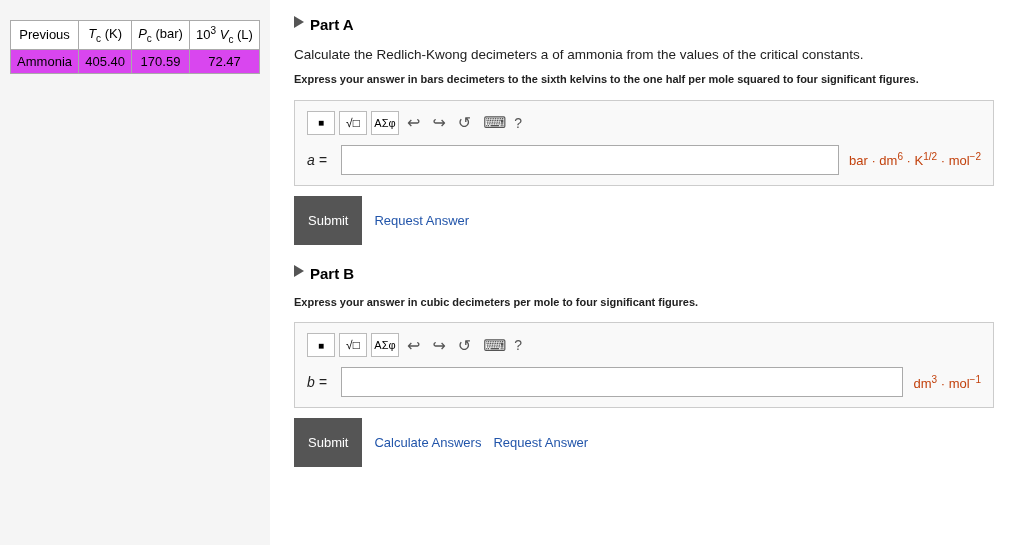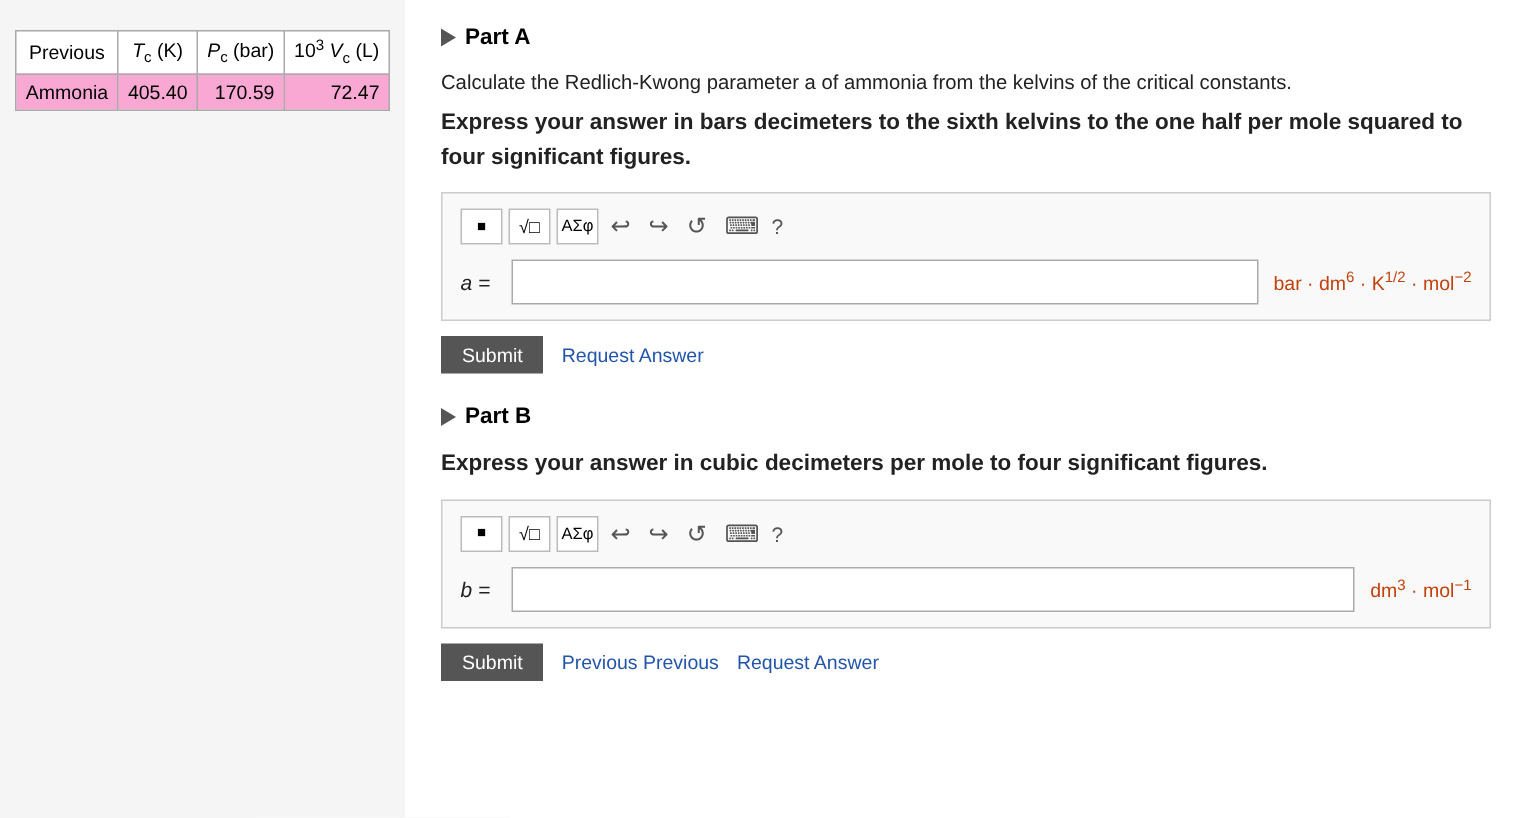--- a/index.html
+++ b/index.html
@@ -28,39 +28,37 @@
     .substance-table th, .substance-table td {
       border: 1px solid #aaa;
       padding: 4px 6px;
       text-align: center;
     }
     .substance-table th {
       background: #fff;
       font-weight: normal;
     }
     .substance-table td {
-      background: #f9a8d4;
-      text-align: right;
+      background: #d946ef;
     }
 
     
     .main-content {
       flex: 1;
       background: #fff;
       padding: 16px 24px;
       overflow-y: auto;
     }
 
     .section {
       margin-bottom: 20px;
     }
 
     .section-header {
       display: flex;
-      align-items: center;
       gap: 6px;
       font-weight: bold;
       font-size: 15px;
       margin-bottom: 12px;
     }
 
     .triangle-icon {
       width: 0;
       height: 0;
       border-top: 6px solid transparent;
@@ -71,21 +69,21 @@
 
     .description {
       font-size: 13.5px;
       margin-bottom: 6px;
       line-height: 1.5;
       color: #222;
     }
 
     .description-bold {
       font-weight: bold;
-      font-size: 15px;
+      font-size: 11px;
       margin-bottom: 12px;
       line-height: 1.5;
       color: #222;
     }
 
     .input-area {
       background: #f9f9f9;
       border: 1px solid #ccc;
       padding: 10px 12px;
       margin-bottom: 10px;
@@ -161,21 +159,21 @@
       display: flex;
       align-items: center;
       gap: 12px;
       margin-top: 8px;
     }
 
     .submit-btn {
       background: #555;
       color: #fff;
       border: none;
-      padding: 5px 14px;
+      padding: 17px 14px;
       font-size: 13px;
       cursor: pointer;
     }
 
     .link-btn {
       background: none;
       border: none;
       color: #2255aa;
       font-size: 13px;
       cursor: pointer;
@@ -210,21 +208,21 @@
 </div>
 
 <div class="main-content">
 
   <div class="section">
     <div class="section-header">
       <div class="triangle-icon"></div>
       <span>Part A</span>
     </div>
 
-    <p class="description">Calculate the Redlich-Kwong parameter a of ammonia from the kelvins of the critical constants.</p>
+    <p class="description">Calculate the Redlich-Kwong decimeters a of ammonia from the values of the critical constants.</p>
     <p class="description-bold">Express your answer in bars decimeters to the sixth kelvins to the one half per mole squared to four significant figures.</p>
 
     <div class="input-area">
 
       <div class="toolbar">
         <div class="toolbar-icon-box">
           <span style="font-size:10px;">■</span>
         </div>
         <div class="toolbar-icon-box">
           <span style="font-size:12px;">√□</span>
@@ -281,18 +279,18 @@
 
       <div class="input-row">
         <span class="input-label">b =</span>
         <input class="answer-input" type="text" value="" style="">
         <span class="unit-label">dm<sup>3</sup> · mol<sup>−1</sup></span>
       </div>
     </div>
 
     <div class="button-row">
       <button class="submit-btn">Submit</button>
-      <button class="link-btn">Previous Previous</button>
+      <button class="link-btn">Calculate Answers</button>
       <button class="link-btn">Request Answer</button>
     </div>
   </div>
 
 </div>
 
 </body></html>

